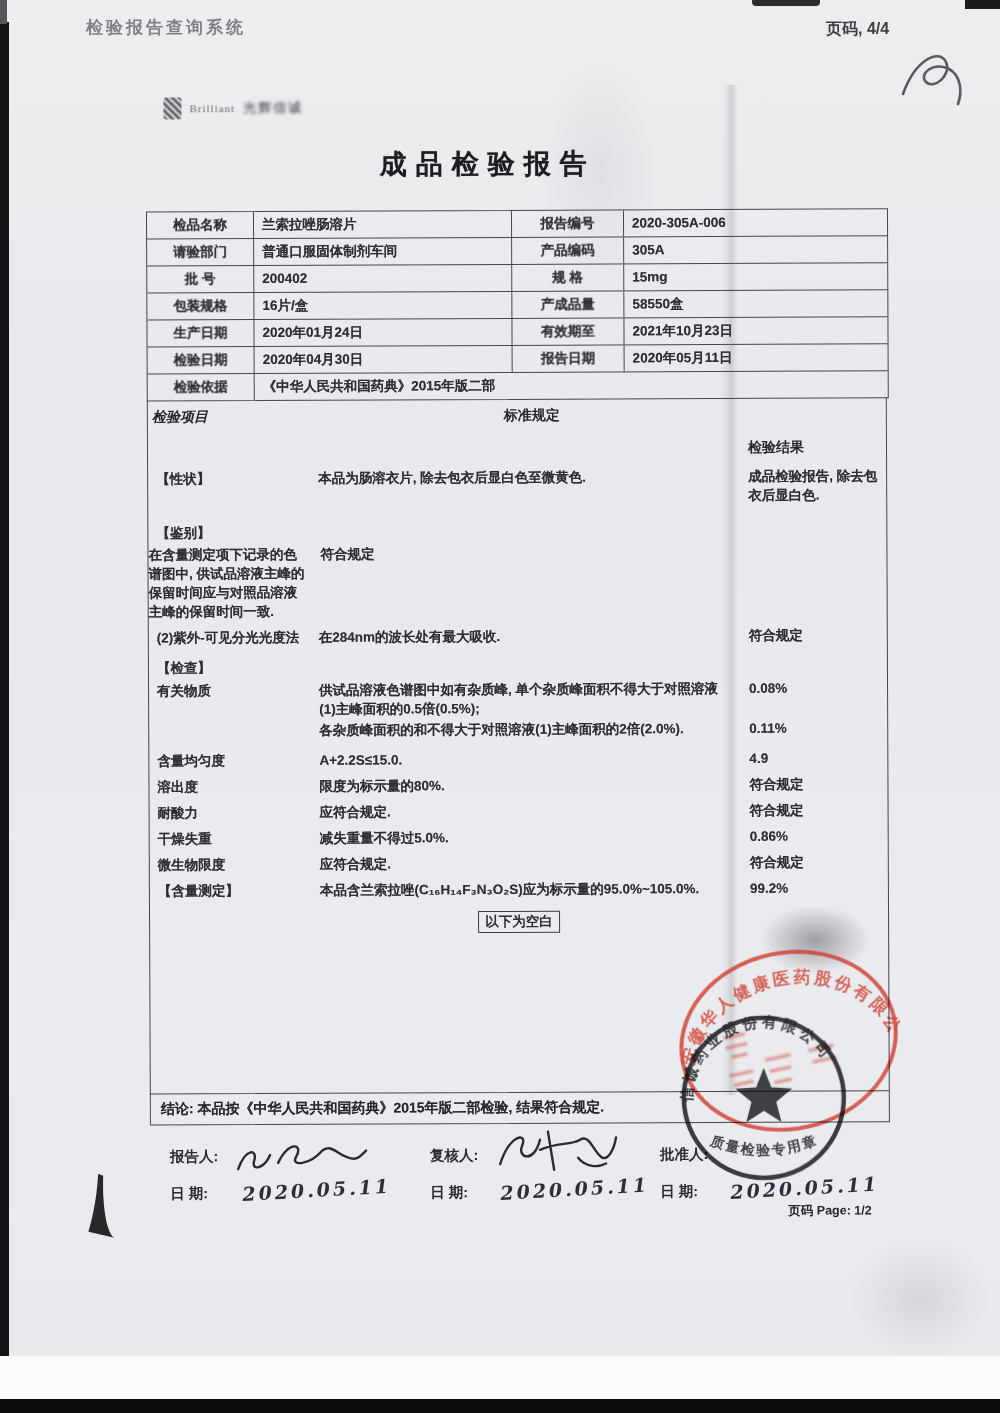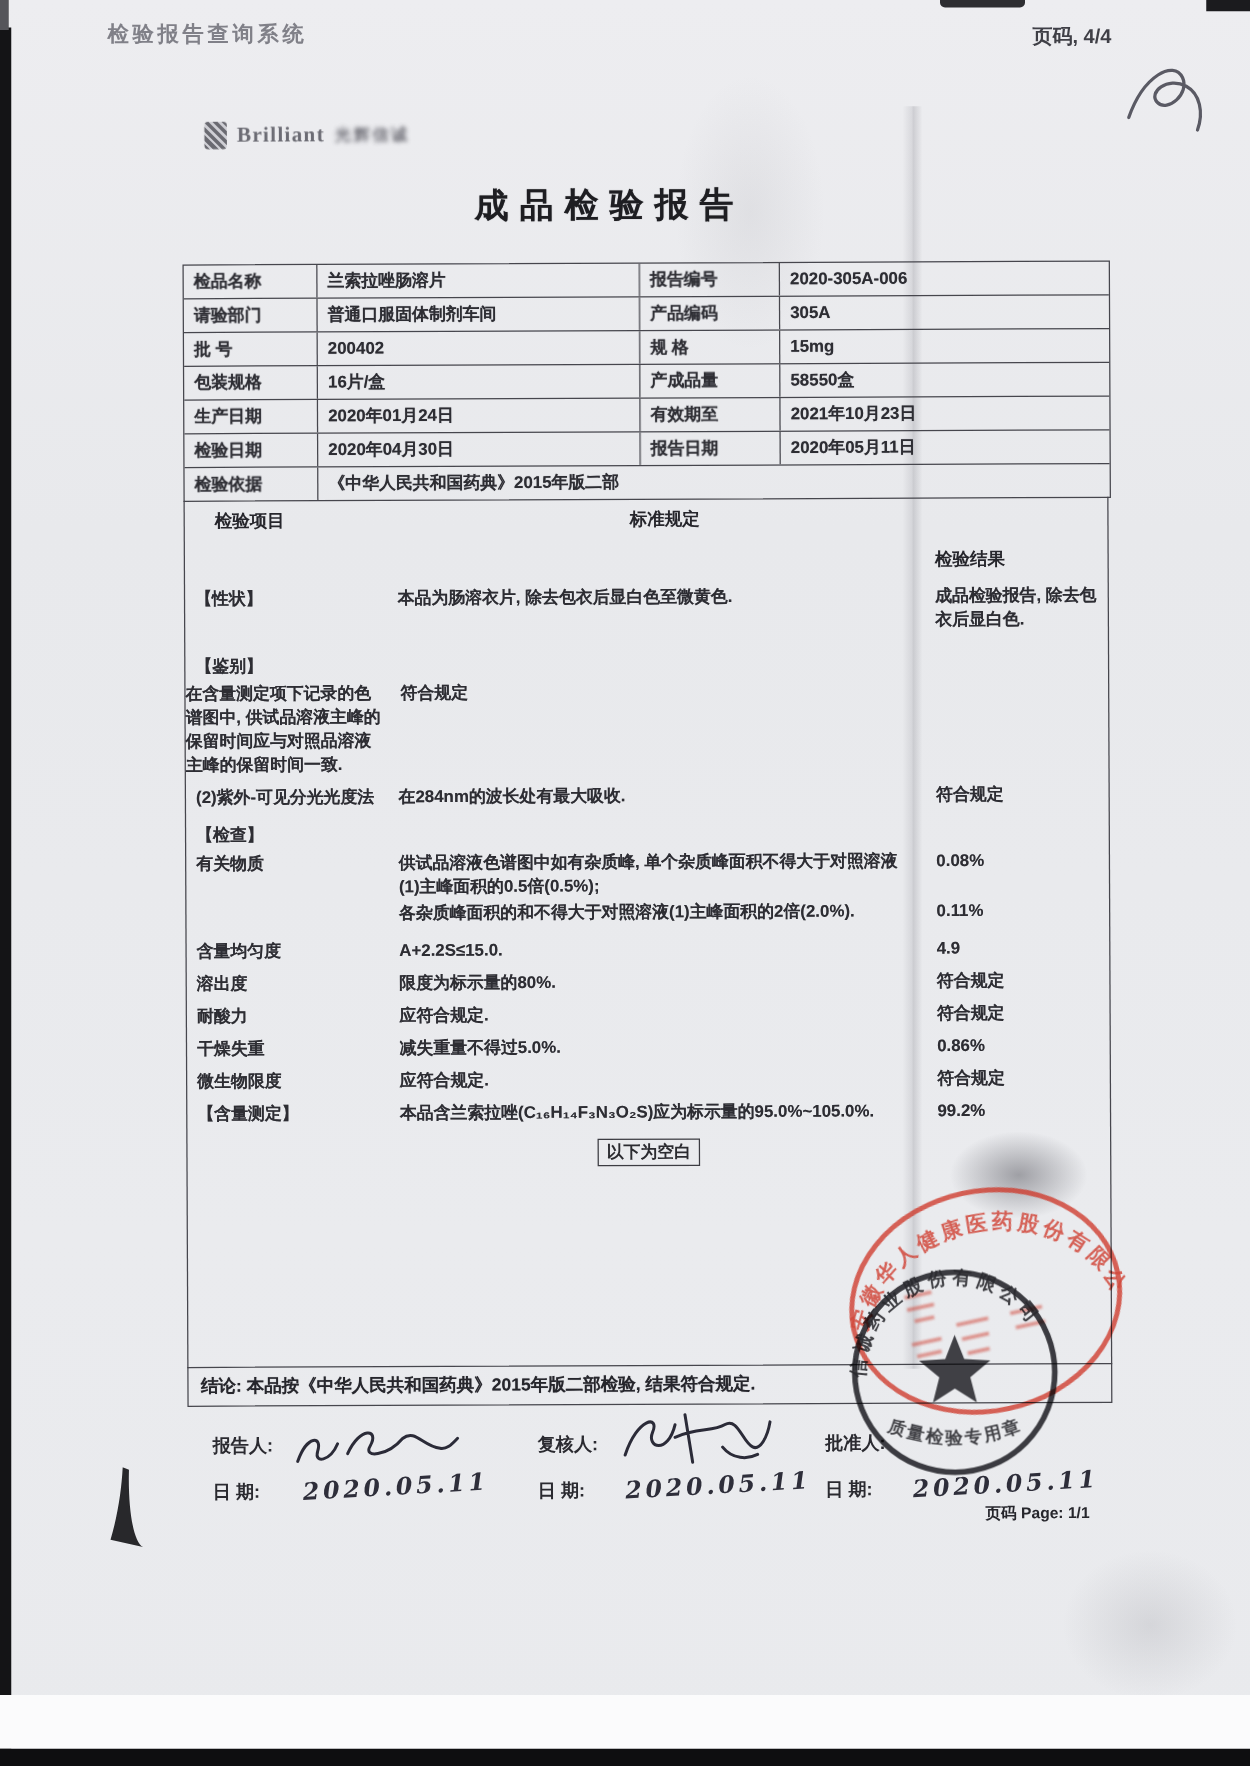--- a/index.html
+++ b/index.html
@@ -28,44 +28,44 @@
   
   .sys-title{position:absolute;left:86px;top:16px;font-size:17px;font-weight:600;letter-spacing:3px;color:#808088;}
   .page-ind{position:absolute;left:826px;top:19px;font-size:16px;font-weight:600;color:#3f3f46;}
   .footer-band{position:absolute;left:0;top:1356px;width:1000px;height:43px;background:#fbfbfc;}
 
   .doc{position:absolute;left:0;top:0;width:1000px;height:1356px;transform:rotate(-0.25deg);}
 
   .brand{position:absolute;left:166px;top:96px;display:flex;align-items:center;gap:8px;filter:blur(.5px);opacity:.8;}
   .brand-mark{width:18px;height:22px;background:
      repeating-linear-gradient(45deg,#4a4a52 0 3px,#c9c9cf 3px 5px);border-radius:3px;}
-  .brand-en{font-family:"Liberation Serif",serif;font-weight:700;font-size:17px;color:#4c4c55;letter-spacing:1px;}
+  .brand-en{font-family:"Liberation Serif",serif;font-weight:400;font-size:11px;color:#4c4c55;letter-spacing:1px;}
   .brand-cn{font-size:13px;font-weight:700;color:#55555e;filter:blur(1.6px);letter-spacing:2px;}
 
   .title{position:absolute;left:0;top:146px;width:980px;text-align:center;
     font-size:27px;font-weight:800;letter-spacing:9px;color:#1e1e22;
     text-shadow:0 0 .7px rgba(20,20,25,.6);}
 
   
   .info-table{position:absolute;left:148px;top:210px;width:740px;border:1.8px solid #46464d;}
   .it-row{display:grid;grid-template-columns:106px 258px 112px 1fr;border-top:1.6px solid #46464d;}
   .it-row:first-child{border-top:none;}
   .it-row.basis{grid-template-columns:106px 1fr;}
   .it-c{border-left:1.6px solid #46464d;min-height:26px;line-height:26px;padding:0 8px;
     font-size:13.5px;font-weight:700;color:#2d2d33;white-space:nowrap;overflow:hidden;
     text-shadow:0 0 .6px rgba(30,30,40,.5);}
   .it-c:first-child{border-left:none;}
-  .it-c.lab{filter:blur(.35px);}
+  .it-c.lab{filter:blur(.35px);text-align:center;}
 
   
   .items-area{position:absolute;left:148px;top:399px;width:740px;height:694px;
     border-left:1.8px solid #46464d;border-right:1.8px solid #46464d;box-sizing:border-box;}
   .items-head,.irow{display:grid;grid-template-columns:170px 428px 1fr;}
   .items-head{padding-top:8px;margin-bottom:10px;font-size:14px;font-weight:800;color:#26262c;}
-  .items-head .h-item{padding-left:24px;}
+  .items-head .h-item{padding-left:4px;font-style:italic;}
   .items-head .h-std{text-align:center;}
   .items-head .h-res{padding-left:2px;margin-top:33px;}
   .irow{font-size:13.5px;font-weight:600;color:#2d2d33;line-height:19px;margin-bottom:7px;
     text-shadow:0 0 .5px rgba(30,30,40,.45);}
   .irow .c-item{padding-left:8px;font-weight:700;}
   .irow .c-std{padding-right:14px;}
   .irow .c-res{padding-left:2px;padding-right:4px;}
   .items-list .irow:nth-of-type(1){margin-bottom:16px;}
   .items-list .irow:nth-of-type(2){margin-bottom:3px;}
   .items-list .irow:nth-of-type(3){margin-bottom:7px;}
@@ -280,21 +280,21 @@
     <svg class="sig-svg" style="left:488px;top:1124px;" width="130" height="56" viewBox="0 0 130 56">
       <path d="M10,40 C20,10 38,8 32,22 C27,34 44,40 50,16 M58,8 L64,46 M50,26 C68,18 80,22 90,16 C100,10 104,30 112,34 C118,37 124,26 126,14 M88,34 C96,44 108,44 116,40" fill="none" stroke="#2b2b38" stroke-width="2.4" stroke-linecap="round"></path>
     </svg>
     <div class="date-label" style="left:428px;top:1183px;">日  期:</div>
     <span class="hand" style="position:absolute;left:498px;top:1178px;">2020.05.11</span>
 
     <div class="sig-label" style="left:658px;top:1146px;">批准人:</div>
     <div class="date-label" style="left:658px;top:1183px;">日  期:</div>
     <span class="hand" style="position:absolute;left:728px;top:1178px;">2020.05.11</span>
 
-    <div class="page-note">页码 Page: 1/1</div>
+    <div class="page-note">页码 Page: 1/2</div>
 
     <svg class="ink-blob" width="40" height="70" viewBox="0 0 40 70">
       <path d="M16,0 C15,18 12,38 6,58 L32,64 C24,60 20,32 21,2 Z" fill="#17171a" opacity=".92"></path>
     </svg>
 
     <div class="stamp red-stamp">
       <svg width="246" height="212" viewBox="0 0 246 212">
         <ellipse cx="123" cy="106" rx="108" ry="88" fill="none" stroke="#cf3a2c" stroke-width="4" opacity=".85"></ellipse>
         <defs>
           <path id="redArc" d="M 22,118 A 103,85 0 0 1 224,118" fill="none"></path>

